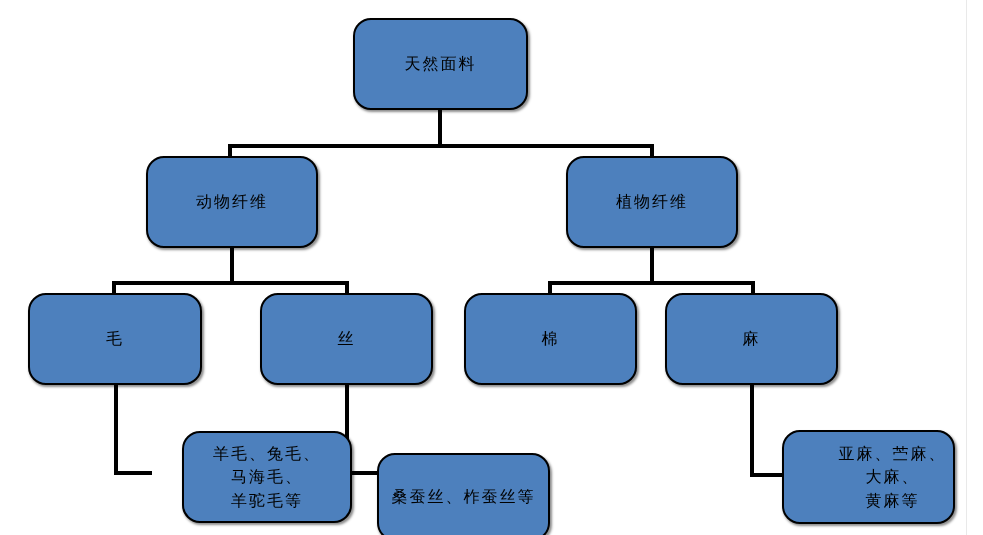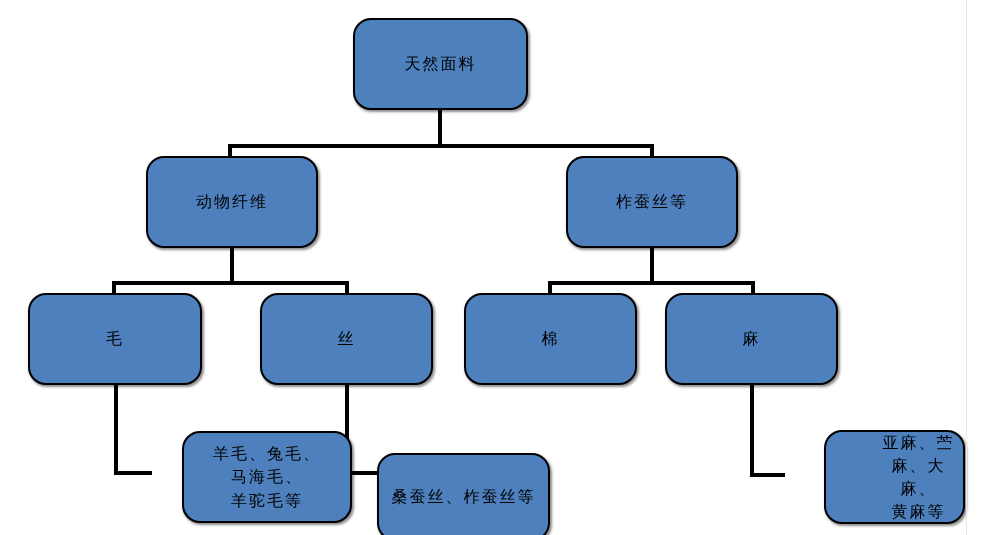--- a/index.html
+++ b/index.html
@@ -52,21 +52,21 @@
   
   #n-root   {left:353px;top:18px; width:175px;height:92px;}
   #n-animal {left:146px;top:156px;width:172px;height:92px;}
   #n-plant  {left:566px;top:156px;width:172px;height:92px;}
   #n-wool   {left:28px; top:293px;width:174px;height:92px;}
   #n-silk   {left:260px;top:293px;width:173px;height:92px;}
   #n-cotton {left:464px;top:293px;width:173px;height:92px;}
   #n-hemp   {left:665px;top:293px;width:173px;height:92px;}
   #n-wool-ex{left:150px;top:431px;width:170px;height:92px;margin-left:32px;}
   #n-silk-ex{left:377px;top:433px;width:173px;height:88px;margin-top:20px;}
-  #n-hemp-ex{left:824px;top:430px;width:141px;height:94px;padding-left:48px;}
+  #n-hemp-ex{left:782px;top:430px;width:173px;height:94px;padding-left:48px;}
 </style>
 </head>
 <body>
 
 <div class="canvas">
 
   <svg class="connectors" viewBox="0 0 983 535" xmlns="http://www.w3.org/2000/svg">
 
     <path d="M440,110 V148"></path>
     <path d="M230,146 H652"></path>
@@ -95,21 +95,21 @@
 
   <div class="node" id="n-root">
     <span class="lbl">天然面料</span>
   </div>
 
   <div class="node" id="n-animal">
     <span class="lbl">动物纤维</span>
   </div>
 
   <div class="node" id="n-plant">
-    <span class="lbl">柞蚕丝等</span>
+    <span class="lbl">植物纤维</span>
   </div>
 
   <div class="node" id="n-wool">
     <span class="lbl">毛</span>
   </div>
 
   <div class="node" id="n-silk">
     <span class="lbl">丝</span>
   </div>
 

